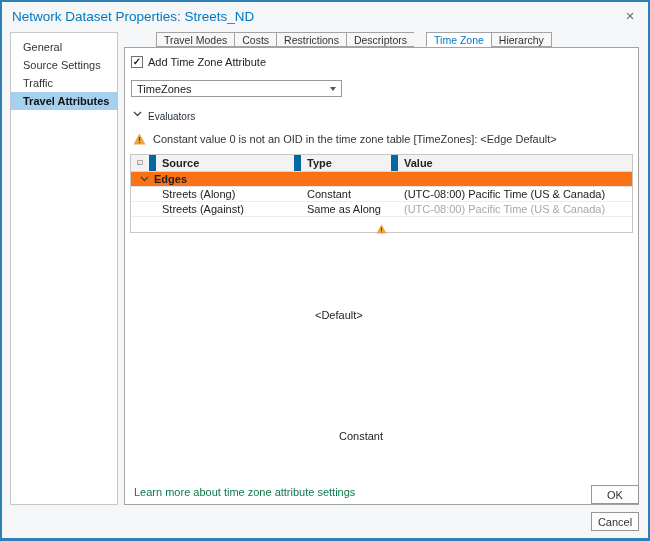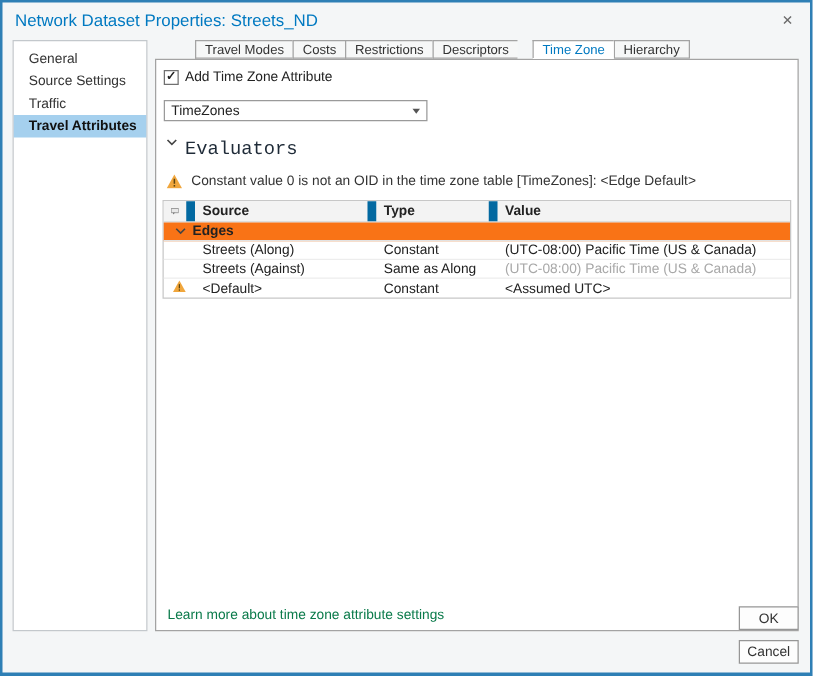--- a/index.html
+++ b/index.html
@@ -40,39 +40,39 @@
     font-size:10px;line-height:10px;text-align:center;color:#222;font-weight:bold;}
   .cb-label{font-size:11px;color:#222;}
   .field-label{font-size:11px;color:#222;margin:0 0 3px 1px;}
   .combo{width:211px;height:17px;border:1px solid #9a9a9a;background:#fff;
     display:flex;align-items:center;justify-content:space-between;
     padding:0 5px;font-size:11px;color:#222;margin-left:1px;}
   .combo-arrow{width:0;height:0;border-left:3.5px solid transparent;
     border-right:3.5px solid transparent;border-top:4px solid #555;}
   
   .section-header{display:flex;align-items:flex-start;gap:6px;margin:14px 0 0 3px;
-    font-size:15px;color:#1f2b38;font-family:Liberation Mono, monospace;}
+    font-size:10px;color:#1f2b38;}
   .warning-row{display:flex;align-items:center;gap:7px;margin:11px 0 0 3px;
     font-size:11px;color:#333;}
   .warn-icon{flex:0 0 auto;display:flex;}
   
   .grid{border:1px solid #c7c7c7;margin-top:9px;font-size:11px;color:#222;}
   .grid-header{display:flex;background:#f3f3f3;height:17px;align-items:center;
     border-bottom:1px solid #d6d6d6;font-weight:bold;}
   .hcell{display:flex;align-items:center;height:100%;padding:0 6px;
     border-right:7px solid #0369a1;}
   .hcell:last-child{border-right:none;}
   .col-icon{width:25px;flex:0 0 25px;justify-content:center;}
   .col-source{width:145px;flex:0 0 145px;}
   .col-type{width:97px;flex:0 0 97px;}
   .col-value{flex:1 1 auto;}
   .group-row{display:flex;align-items:center;gap:5px;height:15px;background:#f97316;
     border-bottom:1px solid #e2e2e2;padding-left:9px;font-weight:bold;color:#222;}
   .grid-row{display:flex;align-items:center;height:15px;border-bottom:1px solid #ededed;}
-  .grid-row:last-child{border-bottom:none;}
+  .grid-row:last-child{border-bottom:none;flex-direction:column;}
   .cell{display:flex;align-items:center;height:100%;padding:0 6px;overflow:hidden;
     white-space:nowrap;}
   .muted{color:#a8a8a8;}
   .learn-link{position:absolute;left:9px;bottom:6px;font-size:11px;
     color:var(--link_green);cursor:pointer;}
   
   .footer{position:absolute;right:9px;bottom:7px;display:flex;gap:8px;flex-direction:column;}
   .btn{width:48px;height:19px;background:#fdfdfd;border:1px solid #969696;
     font-size:11px;color:#333;display:flex;align-items:center;justify-content:center;}
 </style>

